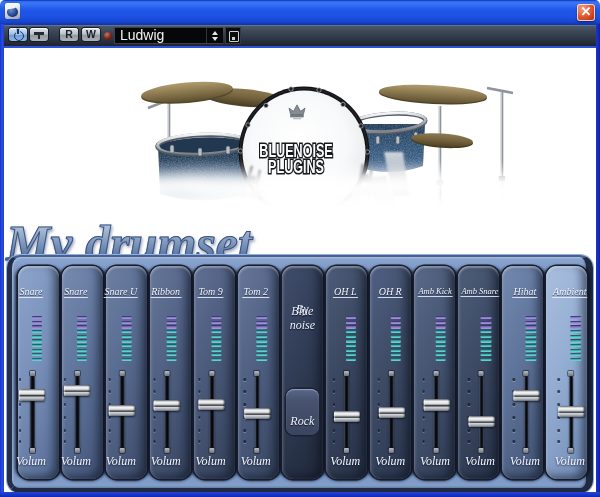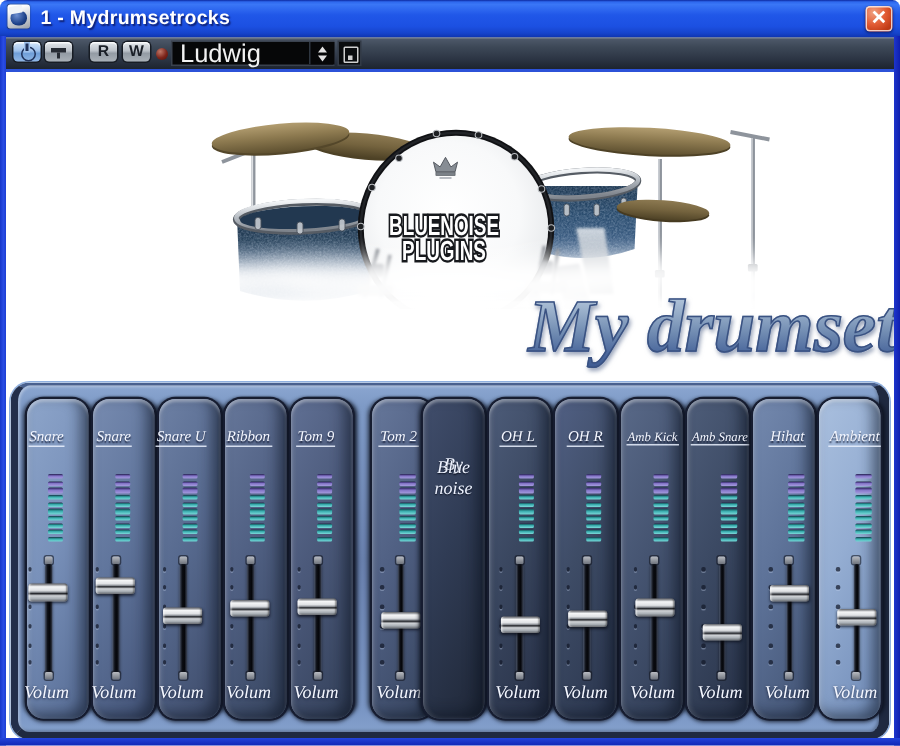--- a/index.html
+++ b/index.html
@@ -34,32 +34,32 @@
   .pwrg{position:absolute;left:4.5px;top:2.5px;width:8px;height:8px;border:1.4px solid #20325a;border-radius:50%;}
   .pwrl{position:absolute;left:8.2px;top:0.5px;width:1.8px;height:5px;background:#20325a;box-shadow:0 0 0 1px #a0c2ec;}
   #tool .mon{left:30px;width:18px;}
   .mong{position:absolute;left:3.5px;top:3.5px;width:10px;height:3px;background:#262b33;}
   .mong2{position:absolute;left:7.5px;top:6.5px;width:2.5px;height:4px;background:#262b33;}
   #tool .rb{left:60px;width:18px;color:#1b2028;font-size:10.5px;font-weight:bold;text-align:center;line-height:13px;}
   #tool .wb{left:82px;width:18px;color:#1b2028;font-size:10.5px;font-weight:bold;text-align:center;line-height:13px;}
   #reddot{position:absolute;left:104px;top:7px;width:8px;height:8px;border-radius:50%;
     background:radial-gradient(circle at 35% 30%,#c07868,#7c241a 55%,#501008);}
   #combo{position:absolute;left:115px;top:3px;width:107px;height:15px;background:#060708;
-    box-shadow:0 0 0 1px #3a424e;color:#f2f2f2;font-size:17px;line-height:15px;padding-left:5px;box-sizing:border-box;}
+    box-shadow:0 0 0 1px #3a424e;color:#f2f2f2;font-size:14px;line-height:15px;padding-left:5px;box-sizing:border-box;}
   #spin{position:absolute;left:206px;top:3px;width:16px;height:15px;background:#060708;}
   #spin{border-left:1px solid #2e3640;}
   #spin:before{content:"";position:absolute;left:5px;top:2.5px;border:3px solid transparent;border-bottom:4px solid #e4e4e4;border-top:none;}
   #spin:after{content:"";position:absolute;left:5px;bottom:2.5px;border:3px solid transparent;border-top:4px solid #e4e4e4;border-bottom:none;}
   #fdisk{position:absolute;left:226px;top:3px;width:14px;height:15px;background:#0a0c0e;box-shadow:0 0 0 1px #323a46;}
   #fdisk .f1{position:absolute;left:2.5px;top:3px;width:8.5px;height:8.5px;border:1px solid #cfcfcf;border-radius:1px;}
   #fdisk .f2{position:absolute;left:5.5px;top:8.5px;width:3.5px;height:3px;background:#cfcfcf;}
   #blline{position:absolute;left:0;top:46px;width:600px;height:2px;background:#2c52d8;}
   
   #content{position:absolute;left:0px;top:48px;width:600px;height:207px;background:#fff;}
-  #mytitle{position:absolute;left:6px;top:140px;width:592px;text-align:right;
+  #mytitle{position:absolute;left:6px;top:166px;width:592px;text-align:left;
     font-family:"Liberation Serif",serif;font-style:italic;font-weight:bold;font-size:50px;
     color:#64801f;
     background:linear-gradient(180deg,#bfd0e4 8%,#9cb2cc 32%,#718cb2 58%,#4a679c 82%,#3d5990 100%);
     -webkit-background-clip:text;background-clip:text;-webkit-text-fill-color:transparent;
     -webkit-text-stroke:1px #3a5282;
     filter:drop-shadow(1.5px 2px 1.5px rgba(70,90,130,.55));}
   
   #panel{position:absolute;left:7px;top:255px;width:574px;height:231px;border-radius:13px;
     border-style:solid;border-color:#49608e #1f2940 #1f2940 #232e4a;border-width:2px 7px 5px 5px;
     background:linear-gradient(180deg,#8aa5d0 0%,#7e9ac6 6%,#687fac 50%,#7a96c4 94%,#84a0cc 100%);
@@ -98,21 +98,20 @@
     font-style:italic;font-size:12px;color:#eef3ff;text-shadow:0 1px 1px rgba(5,10,25,.9);}
 </style>
 </head>
 <body>
 <div id="win">
   <div id="tbar"></div>
   <div id="ticon">
       <div class="blu"></div>
       <div class="wh"></div>
     </div>
-  <div id="ttext">1 - Mydrumsetrocks</div>
   <div id="xbtn">✕</div>
   <div id="tool">
     <div class="btn pwr">
         <div class="pwrg"></div>
         <div class="pwrl"></div>
       </div>
     <div class="btn mon">
         <div class="mong"></div>
         <div class="mong2"></div>
       </div>
@@ -450,21 +449,21 @@
             <div class="tick" style="top:124px"></div>
             <div class="tick" style="top:137px"></div>
             <div class="tick" style="top:150px"></div>
             <div class="tick" style="top:163px"></div>
             <div class="tick" style="top:174px"></div>
             <div class="handle" style="top:132.8px"></div>
           </div>
           <div class="volum">Volum</div>
         </div>
       </div>
-      <div class="strip" style="left:248px;background:linear-gradient(115deg,#66779a 0%,#506083 45%,#36445e 100%);">
+      <div class="strip" style="left:238px;background:linear-gradient(115deg,#66779a 0%,#506083 45%,#36445e 100%);">
         <div class="mod" style="transform:translateX(-2.75px)">
           <div class="lab" style="font-size:10px"><span>Tom 2</span></div>
           <div class="meter" style="margin-left: 0.5px;">
             <div class="seg" style="top:0.0px;background:linear-gradient(180deg,#222a4a 0%,#483a80 18%,#8476c8 45%,#a095da 90%);"></div>
             <div class="seg" style="top:4.7px;background:linear-gradient(180deg,#222a4a 0%,#483a80 18%,#8476c8 45%,#a095da 90%);"></div>
             <div class="seg" style="top:9.3px;background:linear-gradient(180deg,#222a4a 0%,#483a80 18%,#8476c8 45%,#a095da 90%);"></div>
             <div class="seg" style="top:14.0px;background:linear-gradient(180deg,#222a4a 0%,#1c686c 18%,#3aacae 45%,#70d2d2 90%);"></div>
             <div class="seg" style="top:18.6px;background:linear-gradient(180deg,#222a4a 0%,#1c686c 18%,#3aacae 45%,#70d2d2 90%);"></div>
             <div class="seg" style="top:23.3px;background:linear-gradient(180deg,#222a4a 0%,#1c686c 18%,#3aacae 45%,#70d2d2 90%);"></div>
             <div class="seg" style="top:27.9px;background:linear-gradient(180deg,#222a4a 0%,#1c686c 18%,#3aacae 45%,#70d2d2 90%);"></div>
@@ -484,20 +483,23 @@
             <div class="tick" style="top:174px"></div>
             <div class="handle" style="top:141.8px"></div>
           </div>
           <div class="volum">Volum</div>
         </div>
       </div>
       <div class="strip" style="left:281.8px;background:linear-gradient(115deg,#414e6c 0%,#303c55 45%,#1f2737 100%);">
         <div class="midtxt" style="top:36px">By</div>
         <div class="midtxt" style="top:38px">Blue</div>
         <div class="midtxt" style="top:52px">noise</div>
+        <div id="rockbtn">
+          <div>Rock</div>
+        </div>
       </div>
       <div class="strip" style="left:325.8px;background:linear-gradient(115deg,#4d5c79 0%,#3a4760 45%,#262f45 100%);">
         <div class="mod" style="transform:translateX(-1.05px)">
           <div class="lab" style="font-size:10px"><span>OH L</span></div>
           <div class="meter" style="margin-left: 0.5px;">
             <div class="seg" style="top:0.0px;background:linear-gradient(180deg,#222a4a 0%,#483a80 18%,#8476c8 45%,#a095da 90%);"></div>
             <div class="seg" style="top:4.7px;background:linear-gradient(180deg,#222a4a 0%,#483a80 18%,#8476c8 45%,#a095da 90%);"></div>
             <div class="seg" style="top:9.3px;background:linear-gradient(180deg,#222a4a 0%,#483a80 18%,#8476c8 45%,#a095da 90%);"></div>
             <div class="seg" style="top:14.0px;background:linear-gradient(180deg,#222a4a 0%,#1c686c 18%,#3aacae 45%,#70d2d2 90%);"></div>
             <div class="seg" style="top:18.6px;background:linear-gradient(180deg,#222a4a 0%,#1c686c 18%,#3aacae 45%,#70d2d2 90%);"></div>

